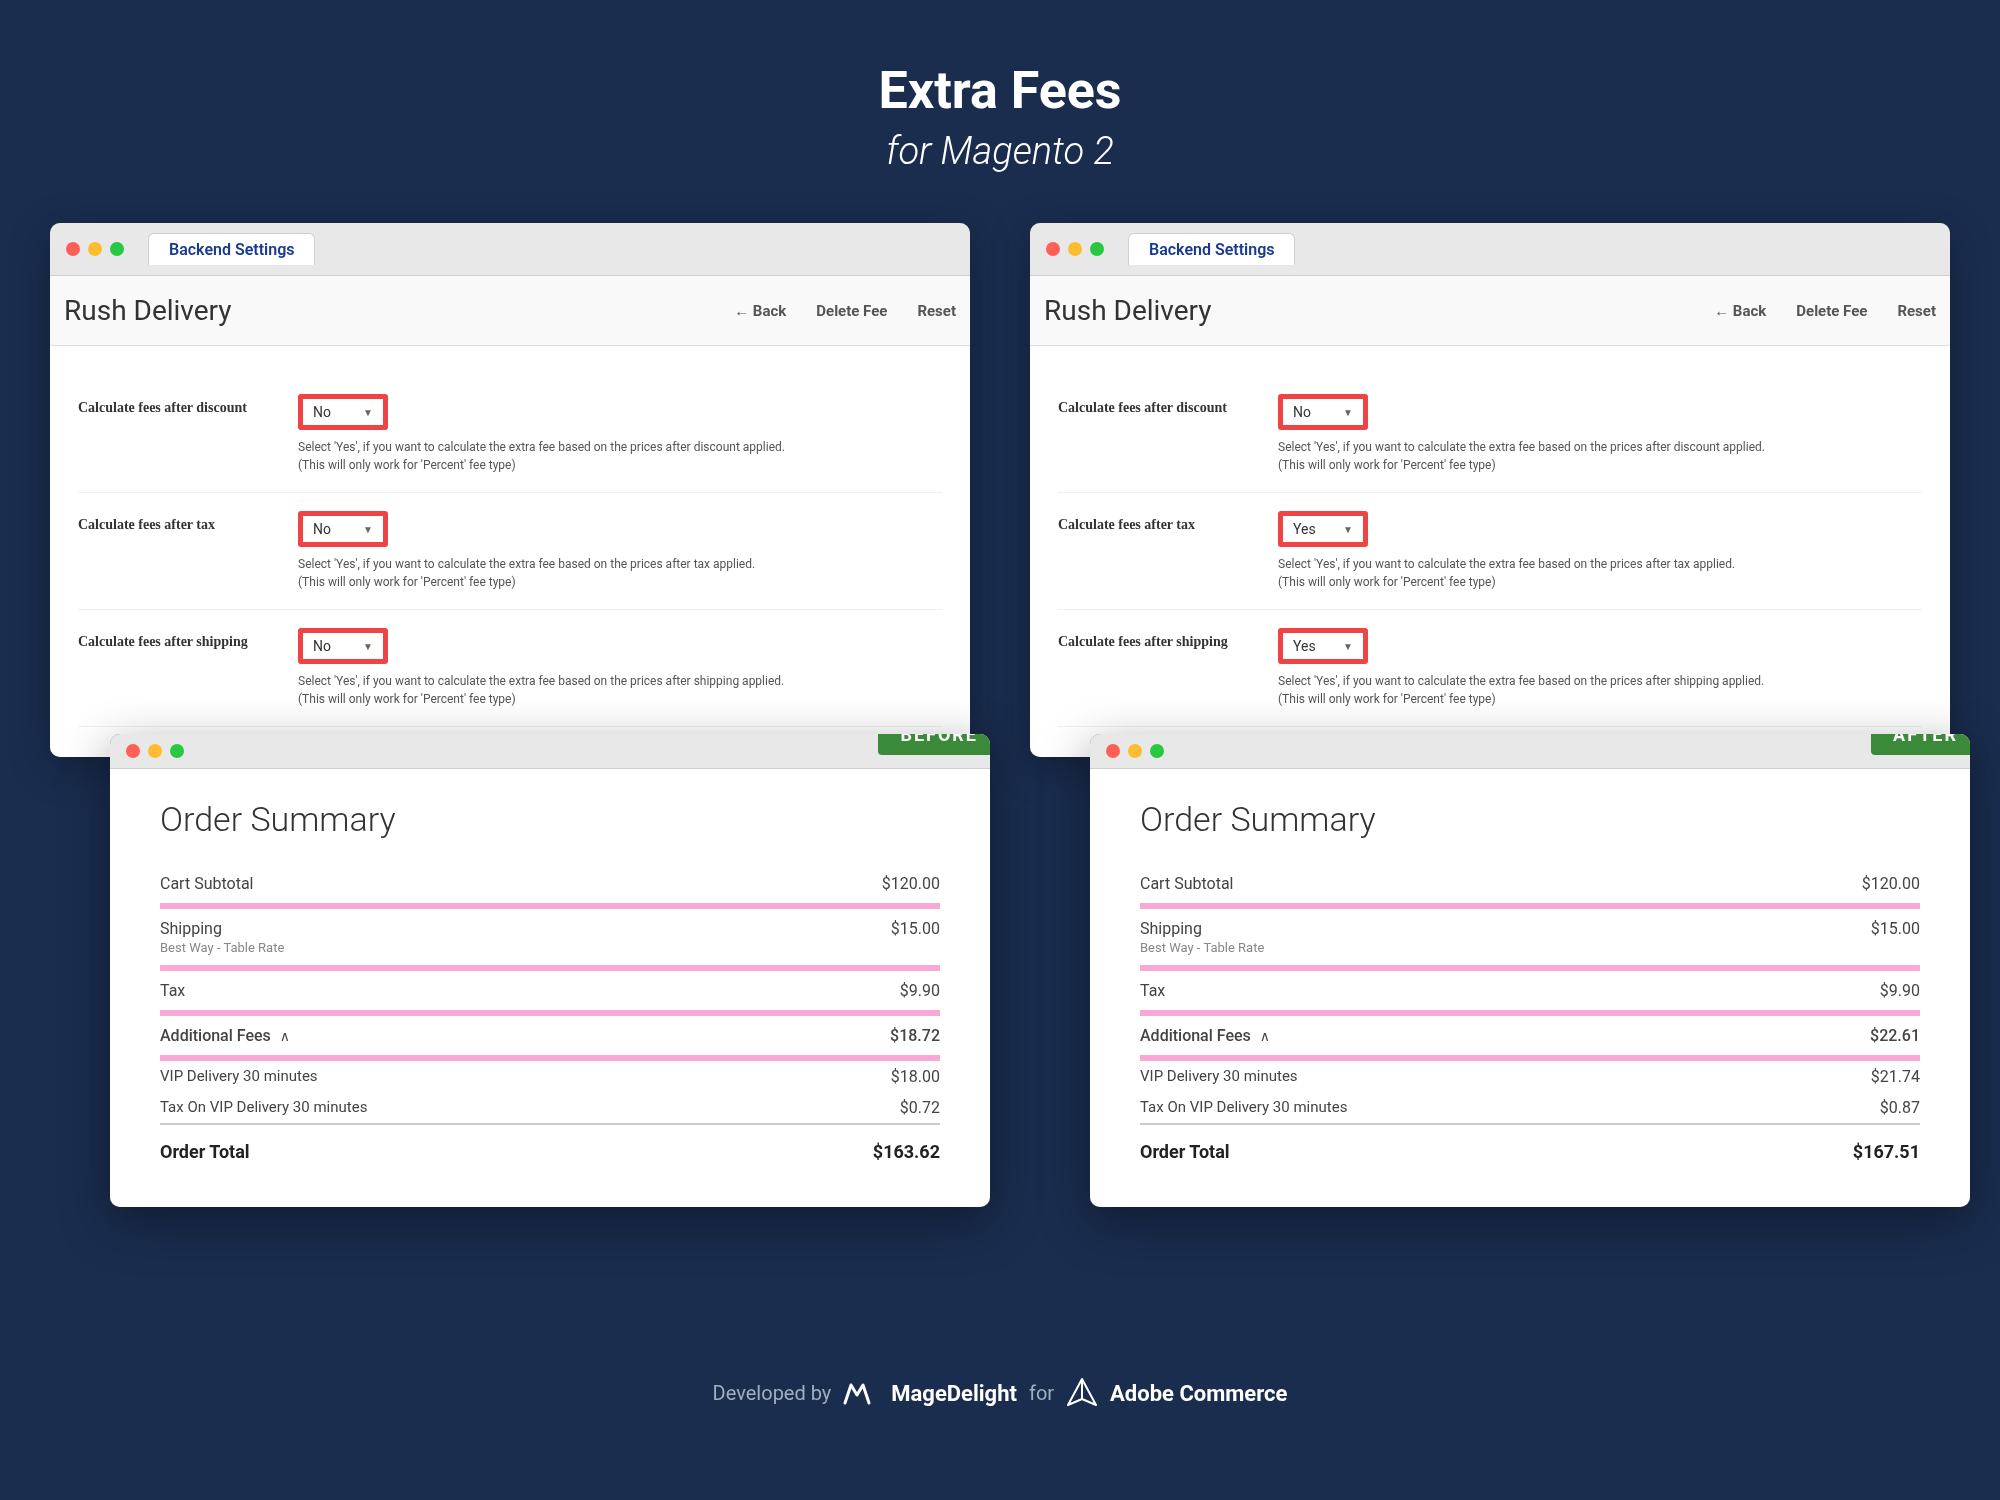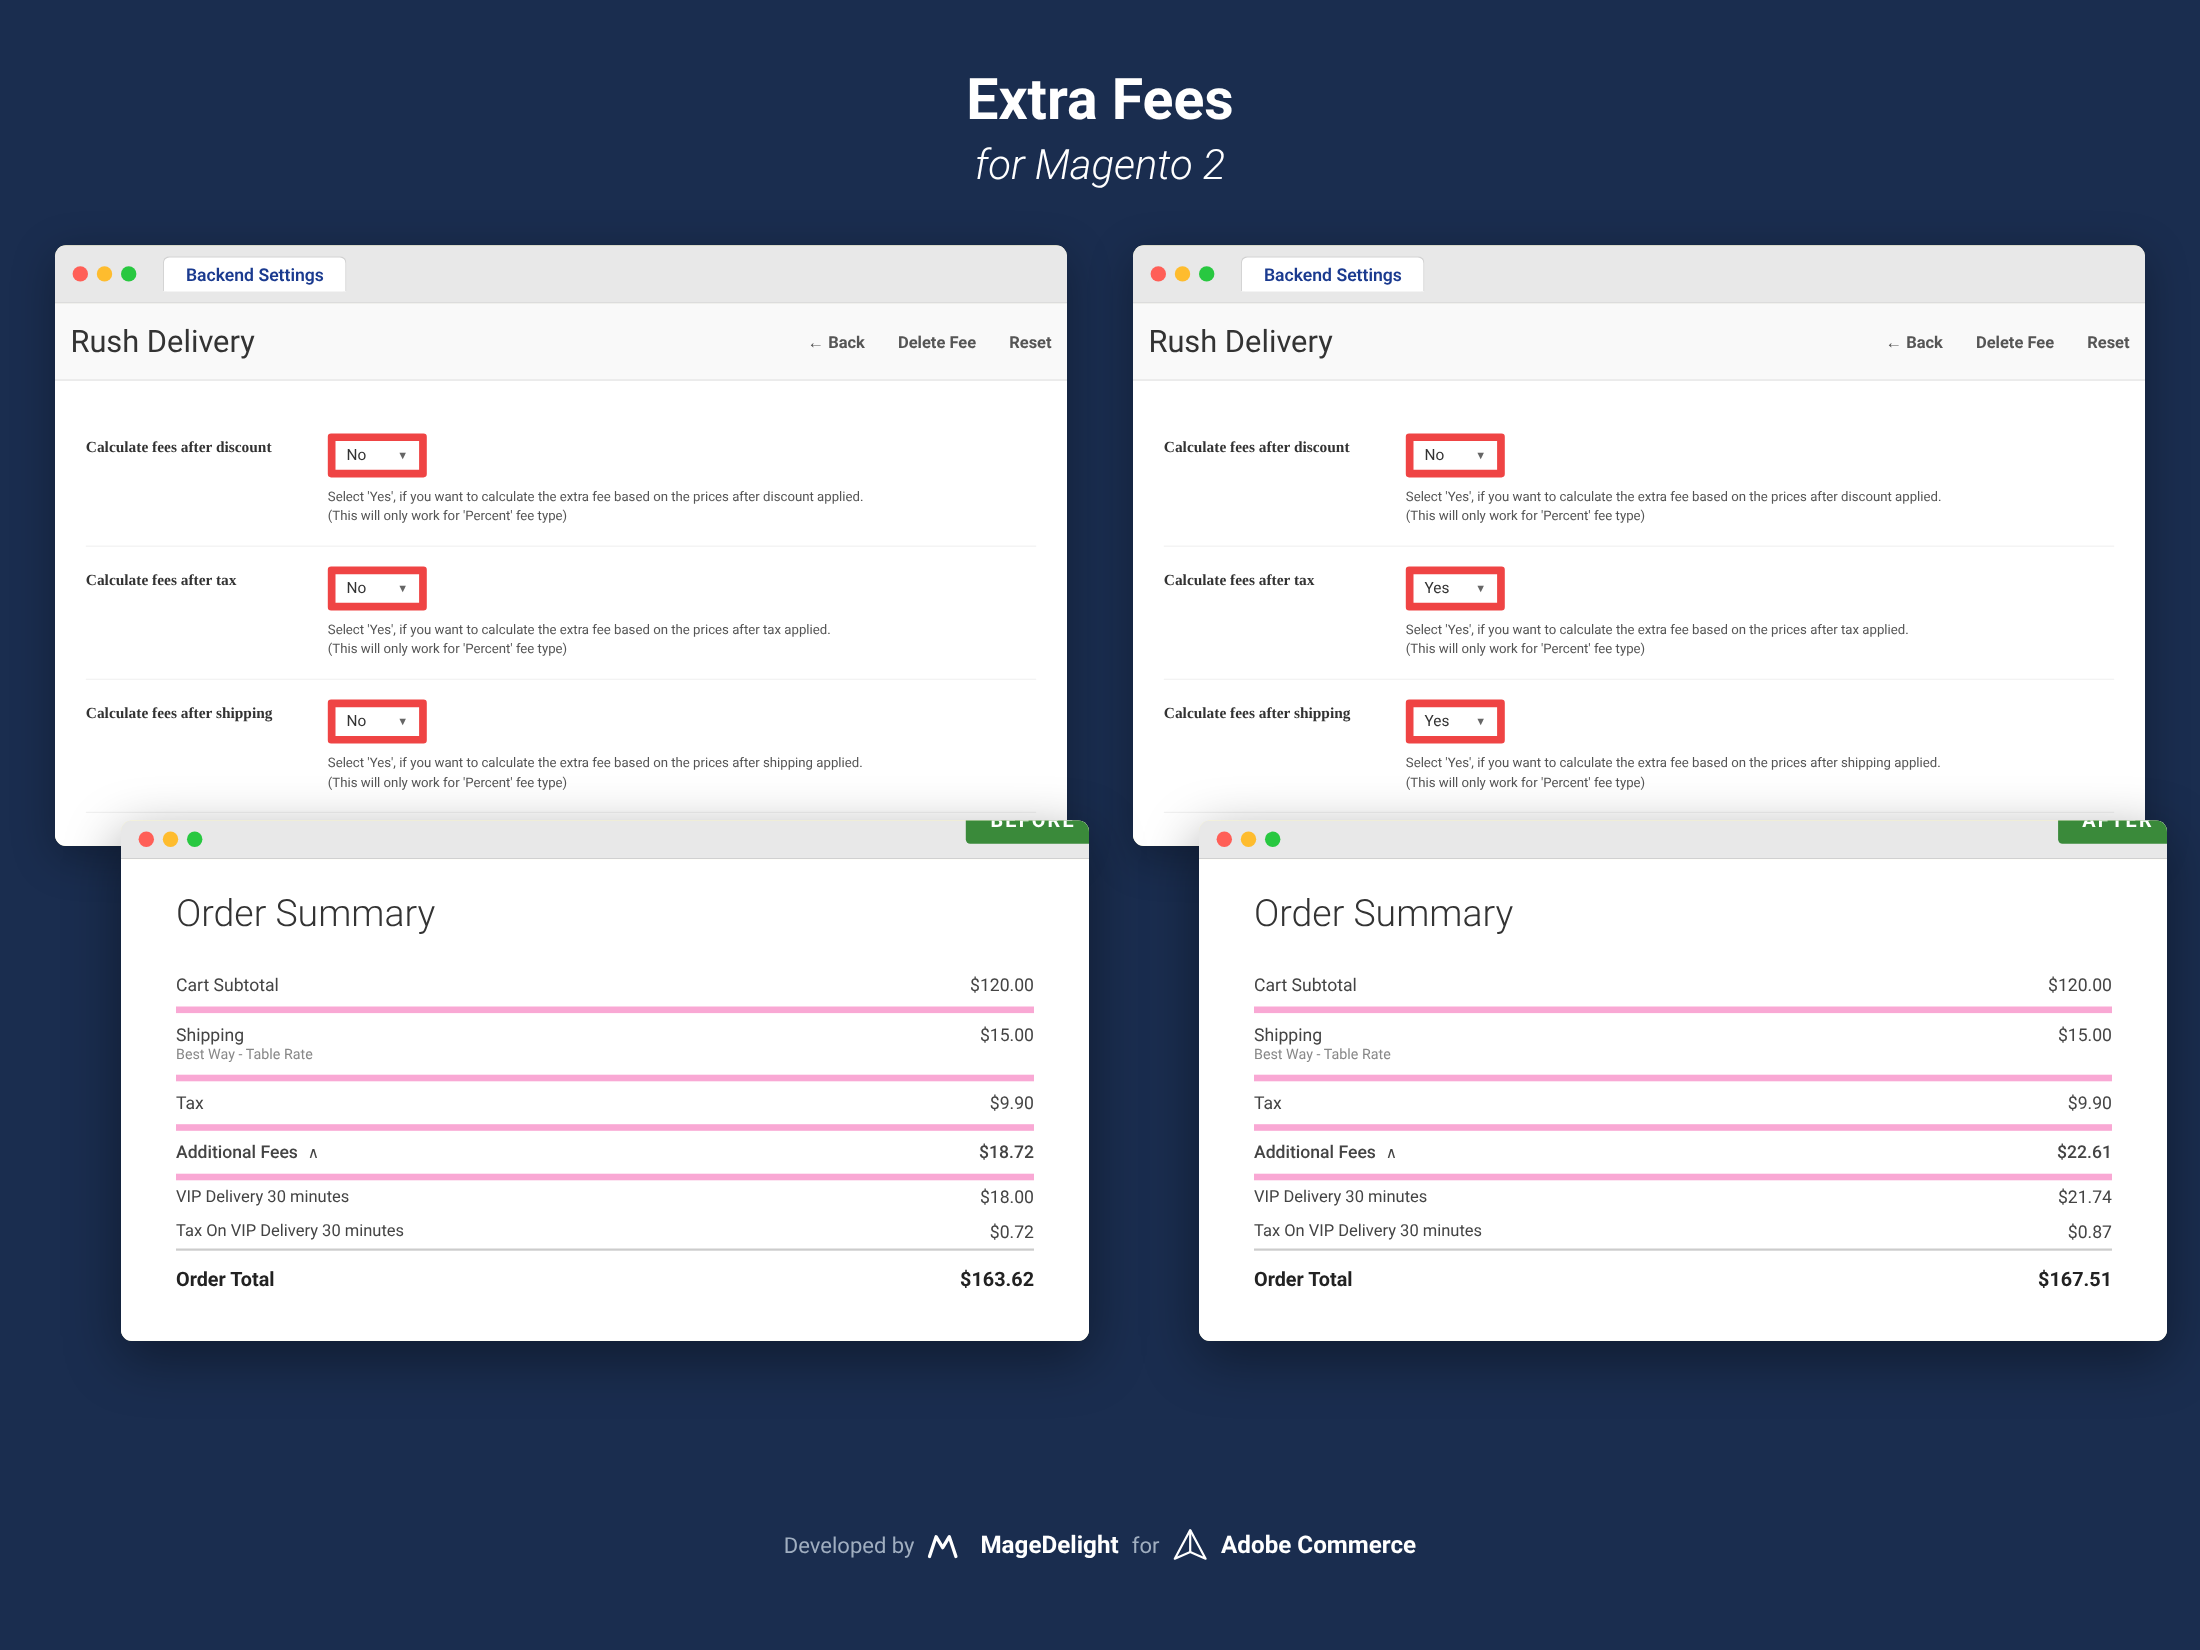--- a/index.html
+++ b/index.html
@@ -39,21 +39,21 @@
       margin-bottom: 60px;
     }
 
     .panel-group {
       flex: 1;
       position: relative;
     }
 
     
     .window {
-      background: #fef9c3;
+      background: #737373;
       border-radius: 10px;
       box-shadow: 0 10px 40px rgba(0,0,0,0.3);
       overflow: hidden;
     }
 
     .window-titlebar {
       background: #e8e8e8;
       padding: 10px 16px;
       display: flex;
       align-items: center;
@@ -144,21 +144,21 @@
       font-family: Liberation Serif, serif;
     }
 
     .form-field {
       flex: 1;
     }
 
     .form-select {
       display: flex;
       align-items: center;
-      border: 7px solid #ef4444;
+      border: 5px solid #ef4444;
       background: #ffffff;
       border-radius: 3px;
       padding: 5px 10px;
       font-size: 14px;
       color: #333;
       margin-bottom: 8px;
       width: 90px;
     }
 
     .form-select-val {

